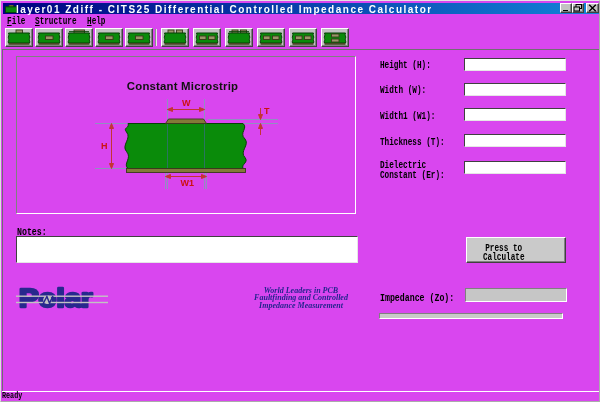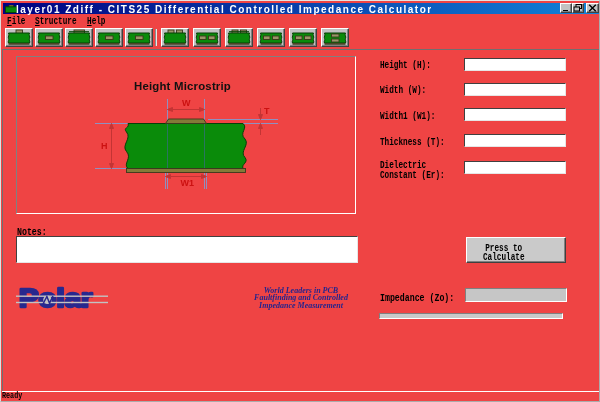--- a/index.html
+++ b/index.html
@@ -1,16 +1,16 @@
 <!DOCTYPE html>
 <html><head>
 <meta charset="utf-8">
 <style>
 html,body{margin:0;padding:0;}
-.win{position:relative;width:600px;height:402px;background:#ef4444;overflow:hidden;
+.win{position:relative;width:600px;height:402px;background:#d946ef;overflow:hidden;
   font-family:"Liberation Mono",monospace;
   border-top:1px solid #e4e4e4;border-left:1px solid #e0e0e0;
   border-right:1px solid #ababab;border-bottom:1px solid #ababab;box-sizing:border-box;}
 .abs{position:absolute;}
 .lbl{position:absolute;font:bold 11px "Liberation Mono",monospace;color:#000;
   transform:scaleX(0.70);transform-origin:0 0;white-space:pre;}
 .sunken{position:absolute;border-top:1px solid #808080;border-left:1px solid #808080;
   border-bottom:1px solid #ffffff;border-right:1px solid #ffffff;}
 .inbox{position:absolute;background:#fff;border-top:1px solid #404040;border-left:1px solid #404040;
   border-bottom:1px solid #e6e6e6;border-right:1px solid #e6e6e6;box-sizing:border-box;}
@@ -136,21 +136,21 @@
     </div>
 <div class="abs" style="left:154px;top:28px;width:1px;height:17px;background:#8e8e8e;"></div>
 <div class="abs" style="left:155px;top:28px;width:1px;height:17px;background:#e8e8e8;"></div>
 
 <div class="abs" style="left:1px;top:48px;width:598px;height:1px;background:#707070;"></div>
 <div class="abs" style="left:1px;top:48px;width:1px;height:342px;background:#707070;"></div>
 <div class="abs" style="left:1px;top:390px;width:598px;height:1px;background:#ffffff;"></div>
 
 <div class="sunken" style="left:15px;top:55px;width:338px;height:156px;"></div>
 <div class="abs" style="left:12px;top:78.5px;width:339px;text-align:center;
-  font:bold 11.4px 'Liberation Sans',sans-serif;letter-spacing:0.2px;color:#111;">Height Microstrip</div>
+  font:bold 11.4px 'Liberation Sans',sans-serif;letter-spacing:0.2px;color:#111;">Constant Microstrip</div>
 
 <svg class="abs" style="left:15px;top:93px" width="300" height="110" viewBox="0 0 300 110">
 
   <g stroke="#9090c0" stroke-width="1">
     <line x1="151.5" y1="5" x2="151.5" y2="95"></line>
     <line x1="188.5" y1="5" x2="188.5" y2="95"></line>
     <line x1="149.5" y1="68" x2="149.5" y2="95"></line>
     <line x1="190.5" y1="68" x2="190.5" y2="95"></line>
 
     <line x1="79" y1="29.5" x2="113" y2="29.5"></line>

